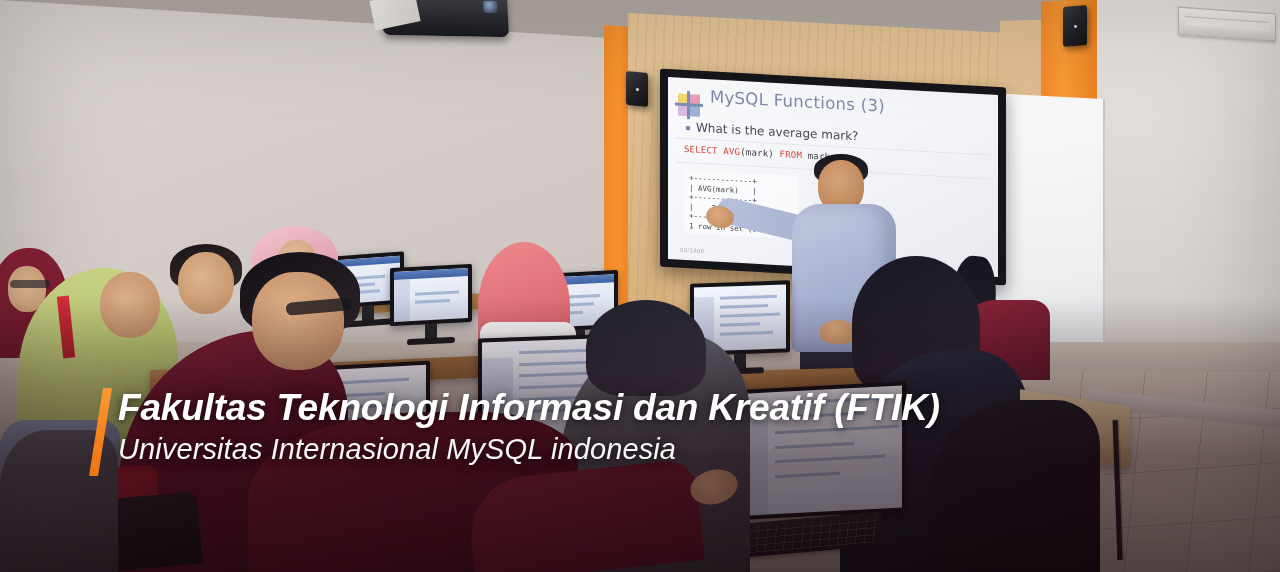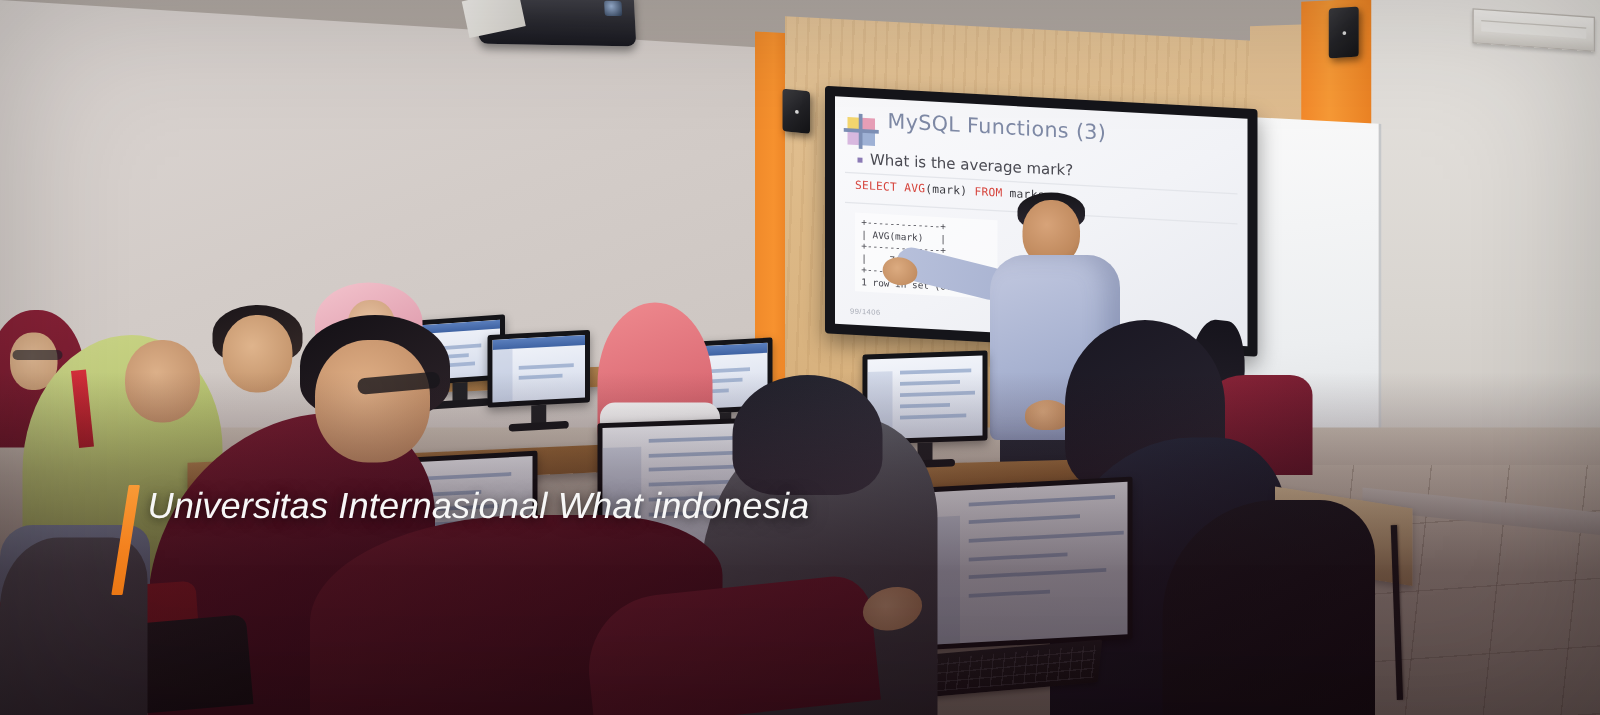--- a/index.html
+++ b/index.html
@@ -814,16 +814,17 @@
   <div class="layer person s-maroon-front-arm"></div>
   <div class="layer person s-hand-front"></div>
   <div class="layer person s-black-right-front"></div>
   <div class="layer person s-gray-left-front"></div>
 
   <div class="layer shade"></div>
   <div class="layer vignette"></div>
 
   <div id="overlay-text">
     <div class="accent-bar"></div>
-    <div class="subline">Universitas Internasional What indonesia</div>
+    <div class="headline">Fakultas Teknologi Informasi dan Kreatif (FTIK)</div>
+    <div class="subline">Universitas Internasional MySQL indonesia</div>
   </div>
 
 </div>
 
 </body></html>

